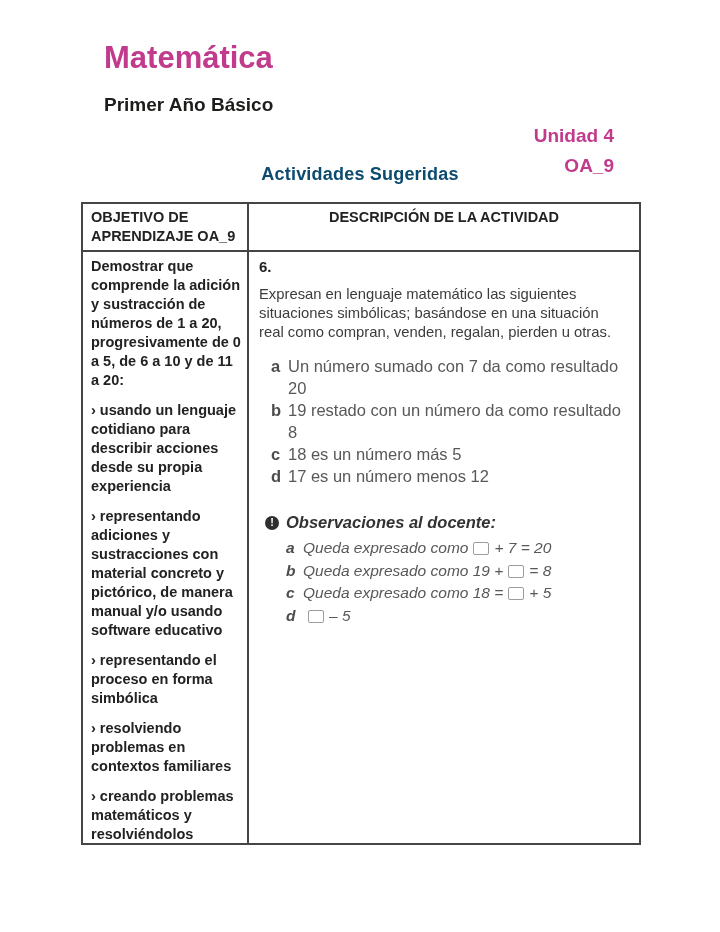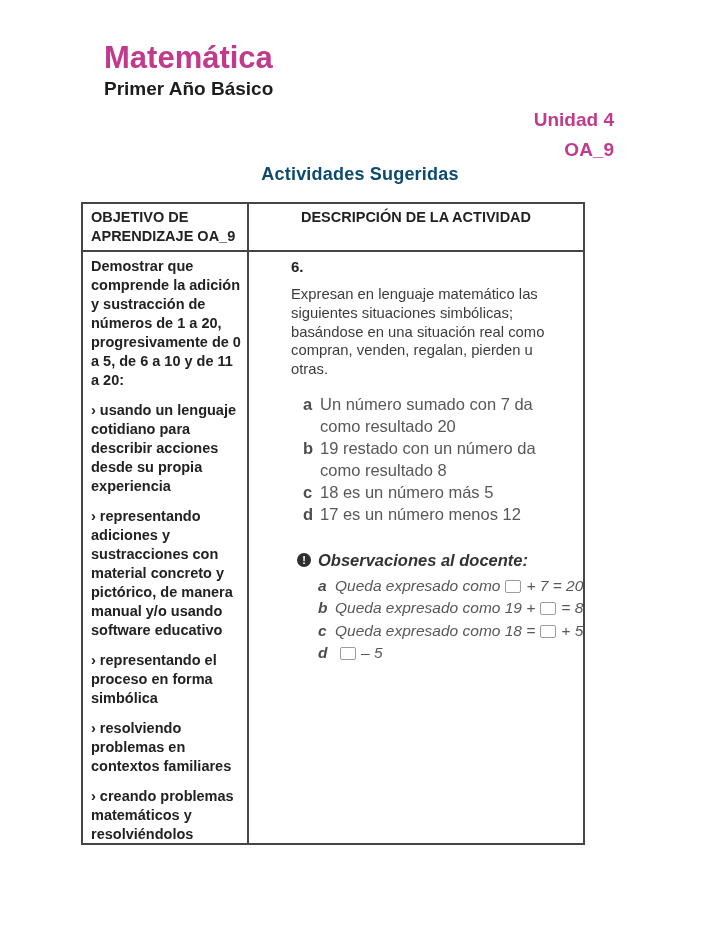--- a/index.html
+++ b/index.html
@@ -12,41 +12,41 @@
   *{box-sizing:border-box;}
   html,body{margin:0;padding:0;background:#e9e9e9;}
   .page{
     width:720px;height:932px;background:#ffffff;position:relative;
     font-family:"Liberation Sans",sans-serif;margin:0 auto;overflow:hidden;
   }
 
   
   .header{position:absolute;top:42px;left:104px;right:106px;display:flex;justify-content:space-between;flex-direction:column;}
   .subject{font-size:31px;font-weight:bold;color:var(--accent);line-height:1.05;}
-  .grade{font-size:19px;font-weight:bold;color:#1d1d1b;margin-top:3px;}
+  .grade{font-size:19px;font-weight:bold;color:#1d1d1b;margin-top:19px;}
   .header-right{text-align:right;padding-top:9px;}
   .unit{font-size:19px;font-weight:bold;color:var(--accent);}
   .oa{font-size:19px;font-weight:bold;color:var(--accent);margin-top:8px;}
 
   
   .doc-title{
     position:absolute;top:164px;left:0;width:100%;text-align:center;
     font-size:18px;font-weight:bold;color:#0c4a6e;margin:0;letter-spacing:.2px;
   }
 
   
   .table{
-    position:absolute;left:81px;top:202px;width:504px;height:643px;
+    position:absolute;left:81px;top:202px;width:560px;height:643px;
     border:2px solid var(--border);display:flex;flex-direction:column;background:#fff;
   }
   .thead{display:flex;border-bottom:2px solid var(--border);flex:0 0 48px;}
   .th{font-weight:bold;font-size:14.5px;color:var(--ink);line-height:19px;}
   .th-objective{width:166px;border-right:2px solid var(--border);padding:4px 8px;}
   .th-activity{flex:1;text-align:center;padding:4px 16px;}
-  .tbody{flex:1;display:flex;min-height:0;gap:32px;}
+  .tbody{flex:1;display:flex;min-height:0;}
 
   
   .td-objective{
     width:166px;border-right:2px solid var(--border);
     padding:5px 6px 0 8px;font-weight:bold;font-size:14.5px;line-height:19px;
     color:var(--ink);overflow:hidden;
   }
   .td-objective p{margin:0 0 11px 0;}
 
   

